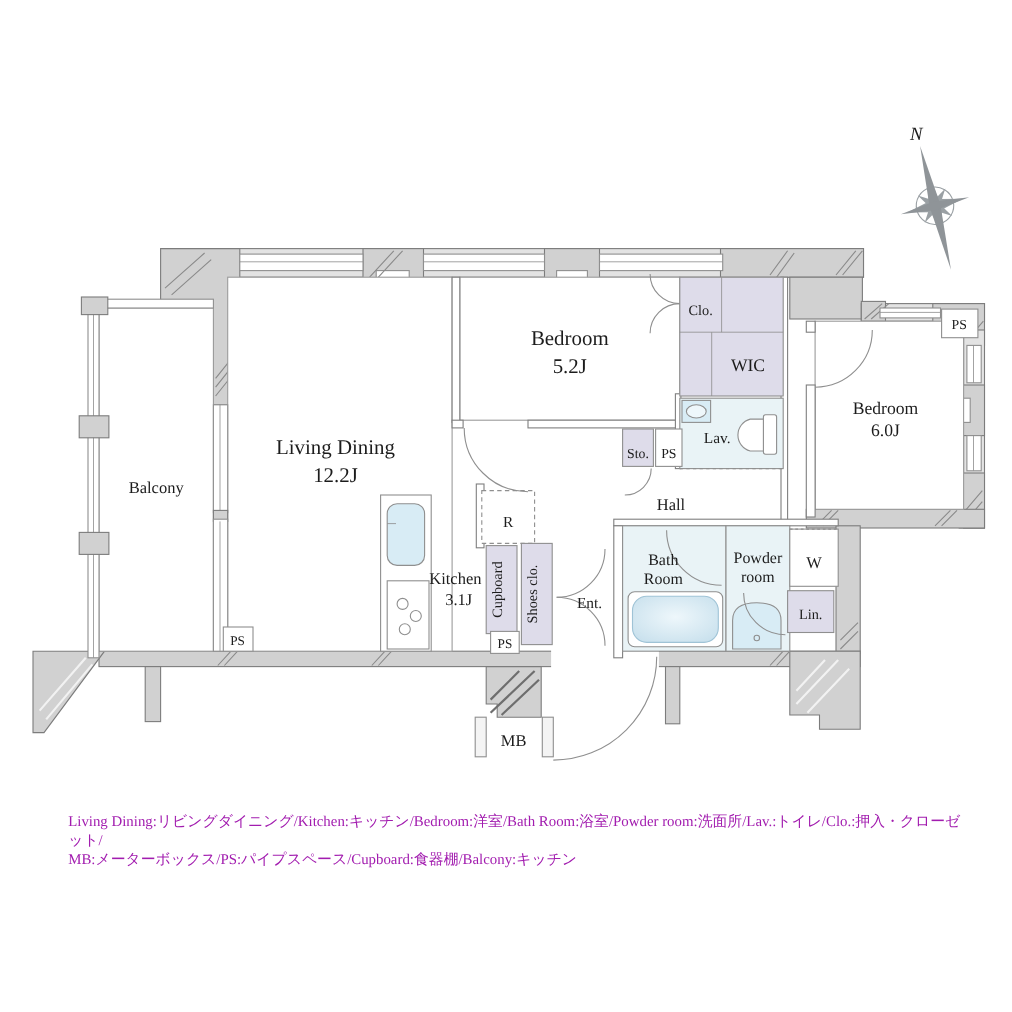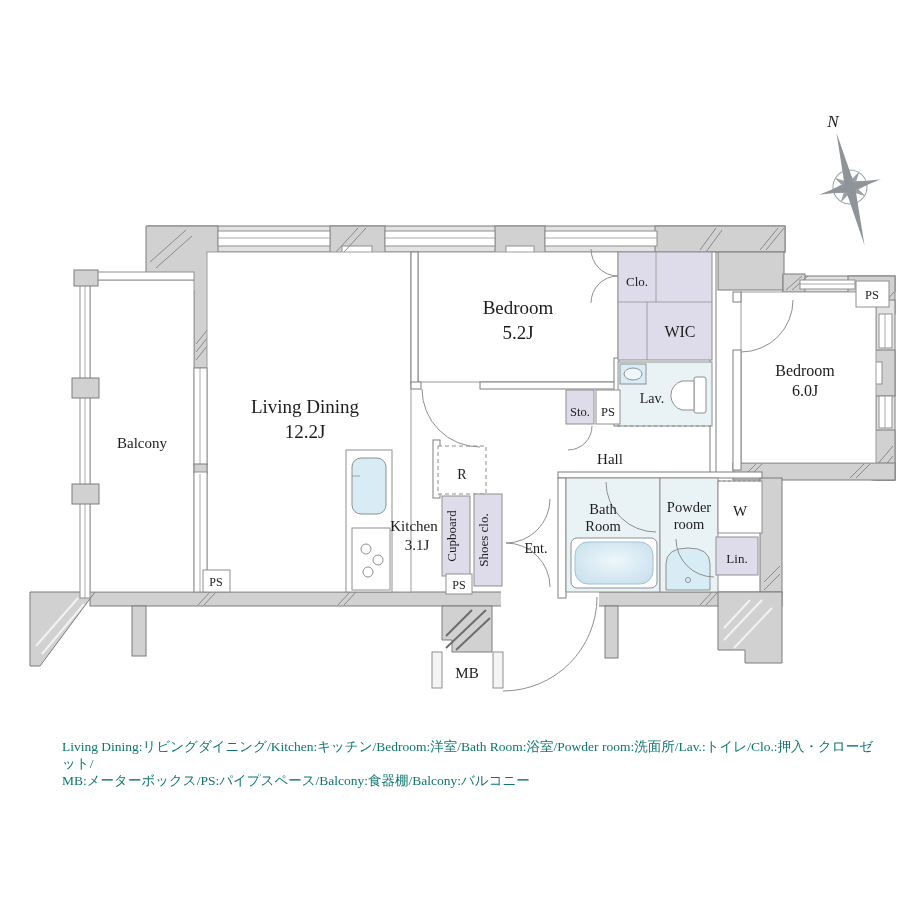--- a/index.html
+++ b/index.html
@@ -13,21 +13,21 @@
   .win{fill:#ffffff;stroke:#8f8f8f;stroke-width:1;}
   .winline{stroke:#8f8f8f;stroke-width:.75;fill:none;}
   .room{fill:#ffffff;stroke:#9b9b9b;stroke-width:1;}
   .door{fill:none;stroke:#8f8f8f;stroke-width:1;}
   .fx{fill:#ffffff;stroke:#8f8f8f;stroke-width:1;}
   .hatch{stroke:#8a8a8a;stroke-width:1;fill:none;}
   .hatchw{stroke:#f2f2f2;stroke-width:2;fill:none;}
   .hatchd{stroke:#6e6e6e;stroke-width:2;fill:none;}
   .lbl{font-family:"Liberation Serif","DejaVu Serif",serif;fill:#1c1c1c;text-anchor:middle;}
   .legend{position:absolute;left:62px;top:738px;width:820px;
-          font-size:13.5px;line-height:17px;color:#0f766e;letter-spacing:0;}
+          font-size:13.5px;line-height:17px;color:#a21caf;letter-spacing:0;}
 </style>
 </head>
 <body>
 
 <div class="canvas">
 <svg width="920" height="920" viewBox="0 0 920 920">
   <defs>
     <radialGradient id="tubg" cx="50%" cy="45%" r="70%">
       <stop offset="0%" stop-color="#eef7fb"></stop>
       <stop offset="100%" stop-color="#c6dfec"></stop>
@@ -230,15 +230,15 @@
     <text class="lbl" x="536" y="553" font-size="14">Ent.</text>
     <text class="lbl" x="462" y="479" font-size="14">R</text>
     <text class="lbl" x="467" y="678" font-size="15">MB</text>
     <text class="lbl" x="456" y="536" font-size="13" transform="rotate(-90 456 536)">Cupboard</text>
     <text class="lbl" x="488" y="540" font-size="13" transform="rotate(-90 488 540)">Shoes clo.</text>
   </g>
 </svg>
 
 <div class="legend">
   <div>Living Dining:リビングダイニング/Kitchen:キッチン/Bedroom:洋室/Bath Room:浴室/Powder room:洗面所/Lav.:トイレ/Clo.:押入・クローゼット/</div>
-  <div>MB:メーターボックス/PS:パイプスペース/Balcony:食器棚/Balcony:バルコニー</div>
+  <div>MB:メーターボックス/PS:パイプスペース/Cupboard:食器棚/Balcony:キッチン</div>
 </div>
 </div>
 
 </body></html>

